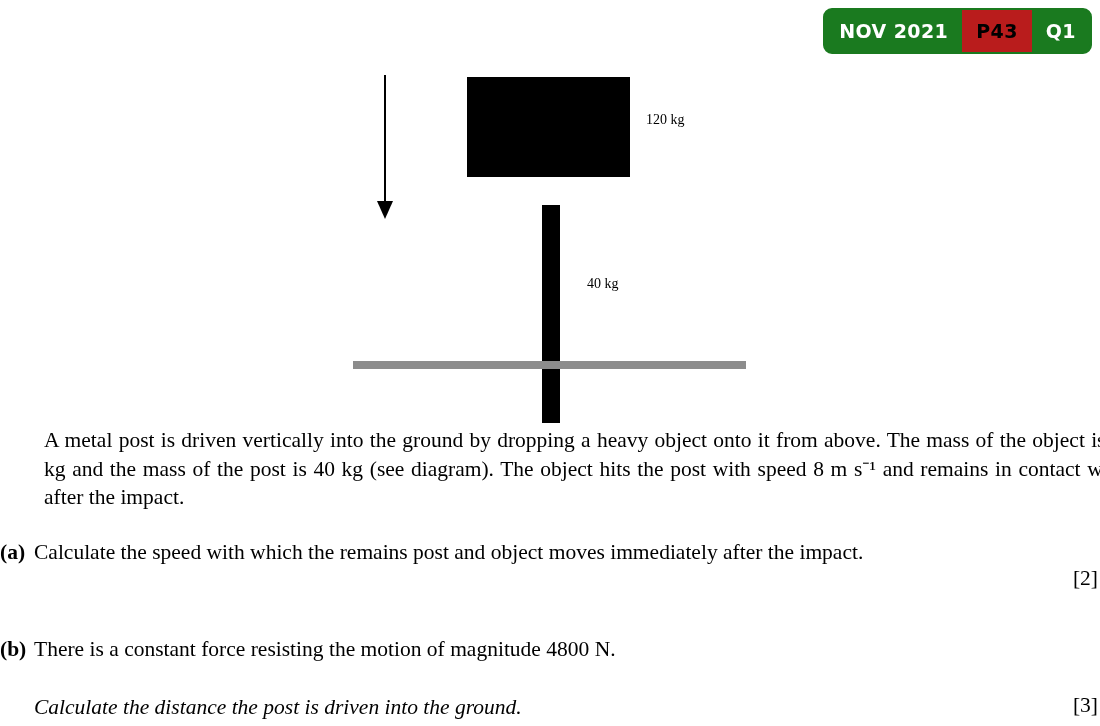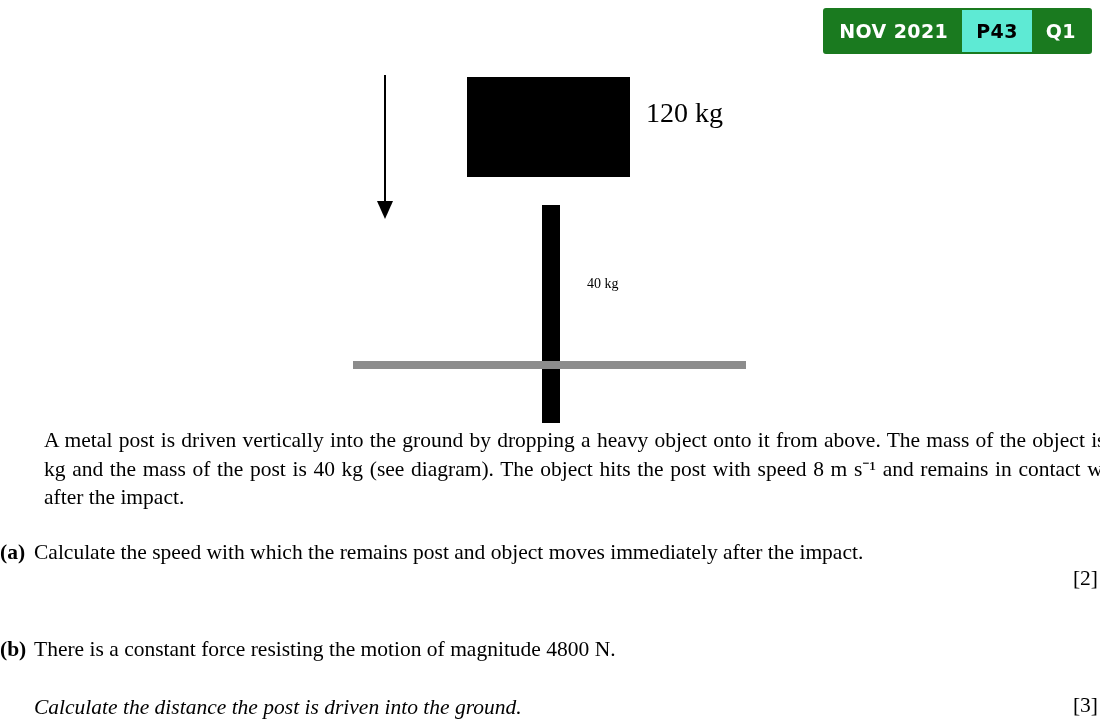--- a/index.html
+++ b/index.html
@@ -18,37 +18,37 @@
 
   
   .badge {
     position: absolute;
     top: 8px;
     right: 8px;
     display: flex;
     align-items: stretch;
     background: #1a7a1f;
     border: 2px solid #1a7a1f;
-    border-radius: 3px;
+    border-radius: 9px;
     font-family: "DejaVu Sans", sans-serif;
     font-weight: bold;
     font-size: 19px;
     overflow: hidden;
     height: 42px;
   }
   .badge .seg {
     display: flex;
     align-items: center;
     justify-content: center;
     padding: 0 14px;
     color: #ffffff;
     letter-spacing: 0.4px;
   }
   .badge .seg.light {
-    background: #5eead4;
+    background: #b91c1c;
     color: #000000;
   }
 
   
   .diagram {
     position: absolute;
     left: 0;
     top: 55px;
     width: 1100px;
     height: 330px;
@@ -91,22 +91,22 @@
     position: absolute;
     left: 353px;
     top: 306px;
     width: 393px;
     height: 8px;
     background: #8c8c8c;
   }
   .label-mass1 {
     position: absolute;
     left: 646px;
-    top: 42px;
-    font-size: 28px;
+    top: 57px;
+    font-size: 14px;
   }
   .label-mass2 {
     position: absolute;
     left: 587px;
     top: 221px;
     font-size: 14px;
   }
 
   
   .stem {

